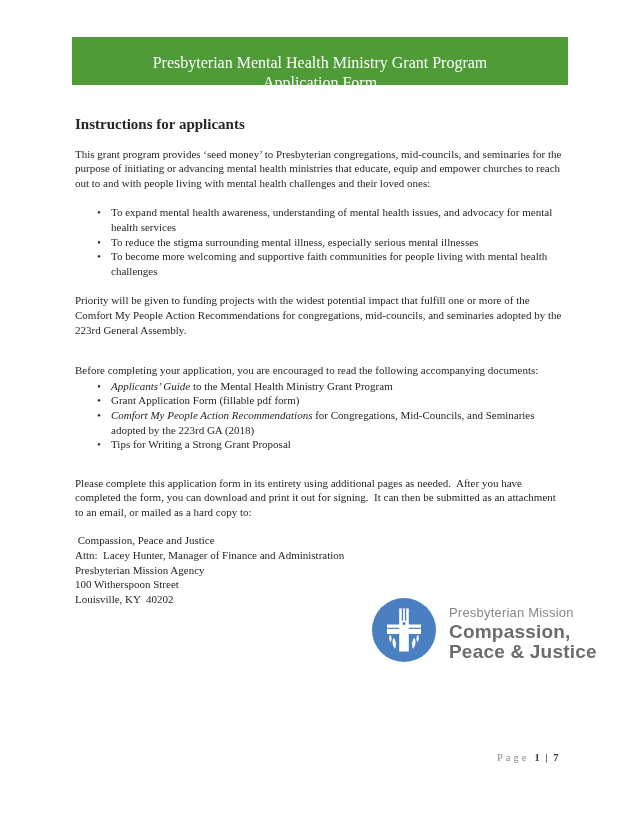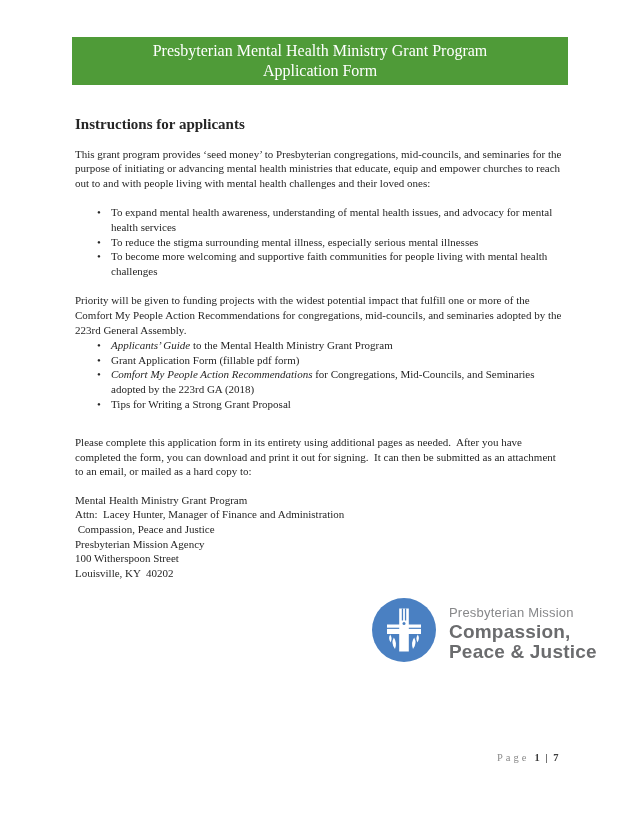--- a/index.html
+++ b/index.html
@@ -12,21 +12,21 @@
     font-family: "Liberation Serif", serif;
     color: #262626;
     overflow: hidden;
   }
   .banner {
     margin: 37px 72px 0 72px;
     height: 48px;
     background: #4f9b38;
     color: #ffffff;
     text-align: center;
-    padding-top: 4px;
+    padding-top: 16px;
     font-size: 16px;
     line-height: 20px;
   }
   .content {
     margin: 0 75px;
     font-size: 11px;
     line-height: 14.6px;
   }
   .content p { white-space: pre-wrap; }
   h2.instr {
@@ -126,20 +126,21 @@
         <span>To reduce the stigma surrounding mental illness, especially serious mental illnesses</span>
       </li>
       <li>
         <span class="marker">•</span>
         <span>To become more welcoming and supportive faith communities for people living with mental health challenges</span>
       </li>
     </ul>
 
     <p class="priority">Priority will be given to funding projects with the widest potential impact that fulfill one or more of the Comfort My People Action Recommendations for congregations, mid-councils, and seminaries adopted by the 223rd General Assembly.</p>
 
+    <p class="before">Before completing your application, you are encouraged to read the following accompanying documents:</p>
 
     <ul class="doc-list">
       <li>
         <span class="marker">•</span>
         <em>Applicants’ Guide</em><span> to the Mental Health Ministry Grant Program</span>
       </li>
       <li>
         <span class="marker">•</span>
         <em></em><span>Grant Application Form (fillable pdf form)</span>
       </li>
@@ -149,23 +150,22 @@
       </li>
       <li>
         <span class="marker">•</span>
         <em></em><span>Tips for Writing a Strong Grant Proposal</span>
       </li>
     </ul>
 
     <p class="complete">Please complete this application form in its entirety using additional pages as needed.  After you have completed the form, you can download and print it out for signing.  It can then be submitted as an attachment to an email, or mailed as a hard copy to:</p>
 
     <div class="address">
-      <div>Mental Health Ministry Grant Program</div>
+      <div> Compassion, Peace and Justice</div>
       <div>Attn:  Lacey Hunter, Manager of Finance and Administration</div>
-      <div> Compassion, Peace and Justice</div>
       <div>Presbyterian Mission Agency</div>
       <div>100 Witherspoon Street</div>
       <div>Louisville, KY  40202</div>
     </div>
 
   </main>
 
   <div class="logo">
     <div class="logo-circle">
       <svg viewBox="0 0 64 64" xmlns="http://www.w3.org/2000/svg" aria-hidden="true">

